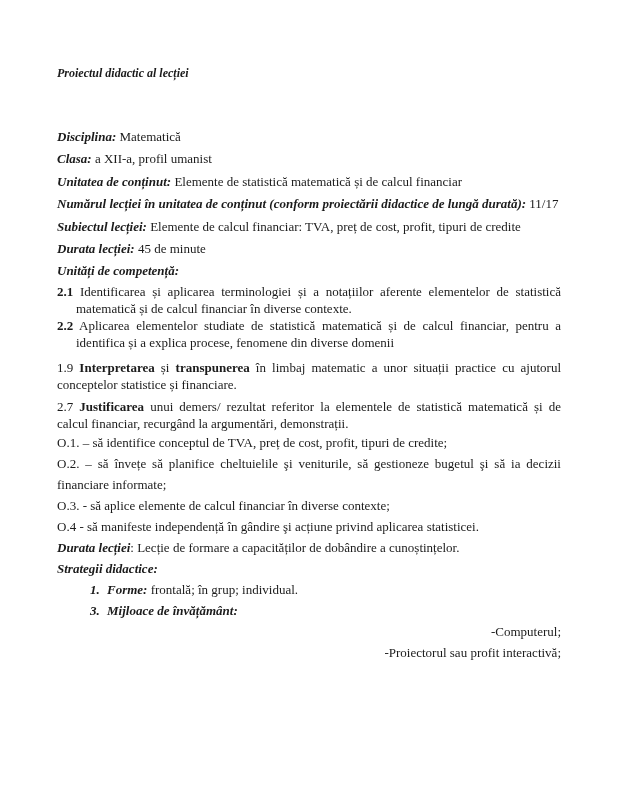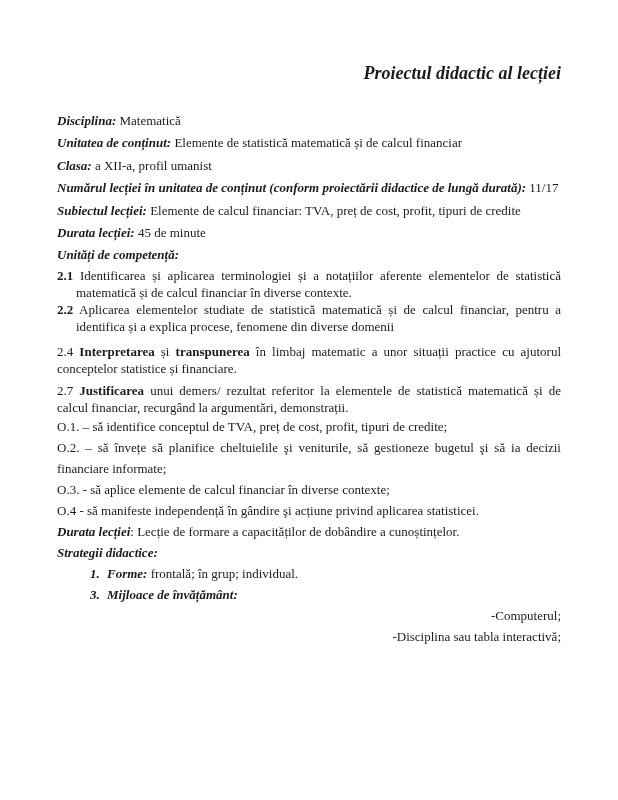--- a/index.html
+++ b/index.html
@@ -13,25 +13,25 @@
   }
   .page {
     box-sizing:border-box;
     width:618px; height:800px;
     padding:65px 57px 0 57px;
   }
   .bi { font-weight:bold; font-style:italic; }
   .b  { font-weight:bold;margin-top:44px; }
 
   .doc-title {
-    text-align:right;
+    text-align:left;
     font-weight:bold; font-style:italic;
-    font-size:18px;
+    font-size:12px;
     line-height:17px;
-    margin:0 0 28px 0;
+    margin:0 0 44px 0;
   }
 
   p { margin:0; }
 
   .field { line-height:22.4px; }
 
   .comp { line-height:17px; text-align:justify; }
   .comp.hang { padding-left:19px; text-indent:-19px; }
   .comp.mt8 { margin-top:8px; }
   .comp.mt5 { margin-top:5px; }
@@ -50,43 +50,43 @@
   }
 </style>
 </head>
 <body>
 
 <div class="page">
 
   <p class="doc-title">Proiectul didactic al lecției</p>
 
   <p class="field"><span class="bi">Disciplina:</span><span> Matematică</span></p>
+  <p class="field"><span class="bi">Clasa:</span><span> a XII-a, profil umanist</span></p>
   <p class="field"><span class="bi">Unitatea de conținut:</span><span> Elemente de statistică matematică și de calcul financiar</span></p>
-  <p class="field"><span class="bi">Clasa:</span><span> a XII-a, profil umanist</span></p>
   <p class="field"><span class="bi">Numărul lecției în unitatea de conținut (conform proiectării didactice de lungă durată):</span><span> 11/17</span></p>
   <p class="field"><span class="bi">Subiectul lecției:</span><span> Elemente de calcul financiar: TVA, preț de cost, profit, tipuri de credite</span></p>
   <p class="field"><span class="bi">Durata lecției:</span><span>  45 de minute</span></p>
   <p class="field"><span class="bi">Unități de competență:</span></p>
 
   <p class="comp hang"><span class="b">2.1</span><span> Identificarea și aplicarea terminologiei și a notațiilor aferente elementelor de statistică matematică și de calcul financiar în diverse contexte.</span></p>
   <p class="comp hang"><span class="b">2.2</span><span> Aplicarea elementelor studiate de statistică matematică și de calcul financiar, pentru a identifica și a explica  procese, fenomene din diverse domenii</span></p>
 
-  <p class="comp mt8"><span>2.4 </span><span class="b">Interpretarea</span><span> și </span><span class="b">transpunerea</span><span> în limbaj matematic a unor situații practice cu ajutorul conceptelor statistice și financiare.</span></p>
+  <p class="comp mt8"><span>1.9 </span><span class="b">Interpretarea</span><span> și </span><span class="b">transpunerea</span><span> în limbaj matematic a unor situații practice cu ajutorul conceptelor statistice și financiare.</span></p>
 
   <p class="comp mt5"><span>2.7 </span><span class="b">Justificarea</span><span> unui demers/ rezultat referitor la elementele de statistică matematică și de calcul financiar, recurgând la argumentări, demonstrații.</span></p>
 
 
   <p class="lower">O.1. – să  identifice conceptul de TVA, preț de cost, profit, tipuri de credite;</p>
   <p class="lower just">O.2. – să învețe să planifice cheltuielile şi veniturile, să gestioneze bugetul şi să ia decizii financiare informate;</p>
   <p class="lower">O.3. -  să aplice elemente de calcul financiar în diverse contexte;</p>
   <p class="lower">O.4 -  să manifeste independență în gândire şi acțiune privind aplicarea statisticei.</p>
 
   <p class="lower"><span class="bi">Durata lecției</span><span>: Lecție de formare a capacităților de dobândire a cunoștințelor.</span></p>
 
   <p class="lower bi">Strategii didactice:</p>
 
   <div class="li-item"><span class="marker bi">1.</span><span class="bi">Forme:</span><span>  frontală;  în grup; individual.</span></div>
   <div class="li-item"><span class="marker bi">3.</span><span class="bi">Mijloace de învățământ:</span></div>
 
   <div class="res-item"><span class="marker">-</span><span>Computerul;</span></div>
-  <div class="res-item"><span class="marker">-</span><span>Disciplina sau tabla interactivă;</span></div>
+  <div class="res-item"><span class="marker">-</span><span>Proiectorul sau profit interactivă;</span></div>
 
 </div>
 
 </body></html>

